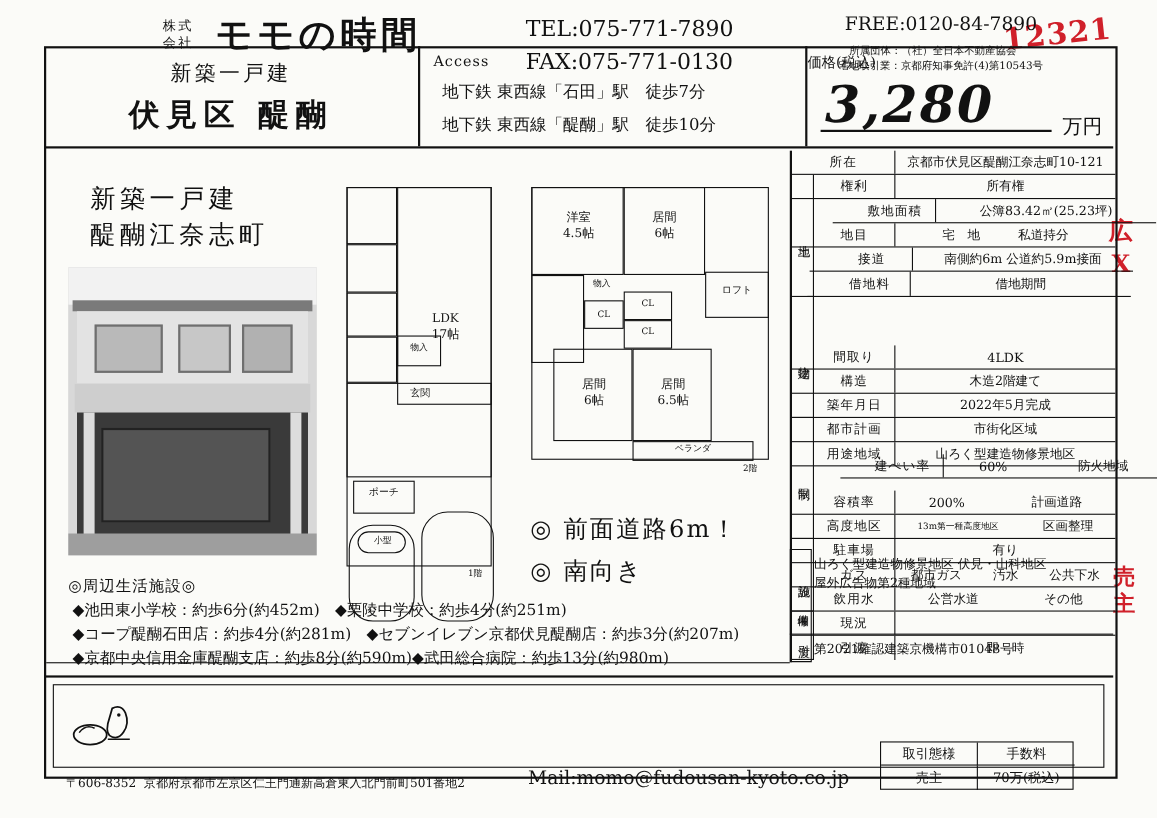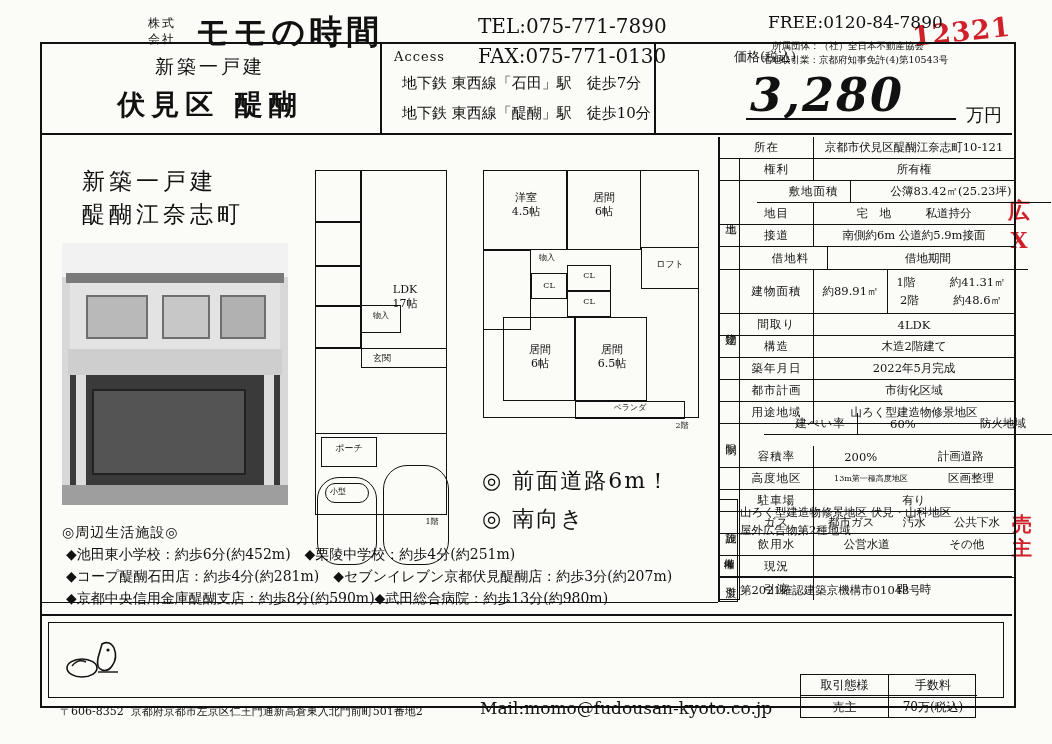--- a/index.html
+++ b/index.html
@@ -25,21 +25,21 @@
   #mark-right2{left:1012px;top:512px;font-size:20px;line-height:1.2;text-align:center;}
 
   
   .frame{
     position:absolute;left:40px;top:42px;width:972px;height:662px;
     border:2px solid #111;
   }
   
   .hdr{position:absolute;left:40px;top:42px;width:972px;height:93px;border-bottom:2px solid #111;box-sizing:border-box;}
   .hdr-c1{position:absolute;left:0;top:0;width:342px;height:91px;border-right:2px solid #111;box-sizing:border-box;}
-  .hdr-c2{position:absolute;left:342px;top:0;width:274px;height:91px;border-right:2px solid #111;box-sizing:border-box;padding-left:23px;}
+  .hdr-c2{position:absolute;left:342px;top:0;width:352px;height:91px;border-right:2px solid #111;box-sizing:border-box;padding-left:23px;}
   .hdr-c3{position:absolute;left:684px;top:0;width:286px;height:91px;box-sizing:border-box;}
   .title-sm{font-family:"DejaVu Serif",serif;font-size:19px;text-align:center;margin-top:12px;letter-spacing:3px;}
   .title-lg{font-family:"DejaVu Serif",serif;font-size:28px;text-align:center;margin-top:6px;letter-spacing:6px;font-weight:bold;}
   .access-lbl{position:absolute;left:12px;top:7px;font-size:13px;font-family:"DejaVu Serif",serif;letter-spacing:1px;}
   .access-l1{position:absolute;left:20px;top:32px;font-size:15px;font-family:"DejaVu Serif",serif;}
   .access-l2{position:absolute;left:20px;top:62px;font-size:15px;font-family:"DejaVu Serif",serif;}
   .price-lbl{position:absolute;left:10px;top:6px;font-size:13px;font-family:"DejaVu Serif",serif;}
   .price-val{position:absolute;left:26px;top:26px;font-size:46px;font-family:"DejaVu Serif",serif;font-weight:bold;font-style:italic;letter-spacing:2px;}
   .price-val::after{content:"";position:absolute;left:-4px;bottom:2px;width:210px;height:2px;background:#111;}
   .price-unit{position:absolute;right:8px;bottom:6px;font-size:18px;font-family:"DejaVu Serif",serif;}
@@ -180,21 +180,21 @@
     <div class="pl" style="left:12px;top:312px;width:60px;height:88px;border-radius:22px;"></div>
     <div class="pl" style="left:78px;top:300px;width:66px;height:100px;border-radius:24px;"></div>
     <div class="pl" style="left:20px;top:318px;width:44px;height:20px;border-radius:10px;"></div>
 
     <div class="plan-txt" style="left:52px;top:118px;width:96px;">
       <span>LDK</span><br><span>17帖</span>
     </div>
     <div class="plan-txt sm" style="left:18px;top:278px;width:52px;">ポーチ</div>
     <div class="plan-txt sm" style="left:60px;top:188px;width:34px;">玄関</div>
     <div class="plan-txt xs" style="left:56px;top:146px;width:40px;">物入</div>
-    <div class="plan-txt xs" style="left:16px;top:322px;width:34px;">小型</div>
+    <div class="plan-txt xs" style="left:26px;top:322px;width:34px;">小型</div>
     <div class="plan-txt xs" style="left:110px;top:352px;width:34px;">1階</div>
 
     <div class="pl" style="left:178px;top:5px;width:216px;height:248px;"></div>
     <div class="pl" style="left:178px;top:5px;width:84px;height:80px;"></div>
     <div class="pl" style="left:262px;top:5px;width:74px;height:80px;"></div>
     <div class="pl" style="left:336px;top:82px;width:58px;height:42px;"></div>
     <div class="pl" style="left:178px;top:85px;width:48px;height:80px;"></div>
     <div class="pl" style="left:226px;top:108px;width:36px;height:26px;"></div>
     <div class="pl" style="left:262px;top:100px;width:44px;height:26px;"></div>
     <div class="pl" style="left:262px;top:126px;width:44px;height:26px;"></div>
@@ -236,38 +236,30 @@
       <div class="rval">所有権</div>
     </div>
     <div class="rrow" style="top:44px;height:22px;margin-left:37px;">
       <div class="rlab">敷地面積</div>
       <div class="rval">公簿83.42㎡(25.23坪)</div>
     </div>
     <div class="rrow" style="top:66px;height:22px;">
       <div class="rlab">地目</div>
       <div class="rval">宅　地　　　私道持分</div>
     </div>
-    <div class="rrow" style="top:88px;height:22px;">
+    <div class="rrow" style="top:88px;height:22px;margin-left:16px;">
       <div class="rlab">接道</div>
       <div class="rval">南側約6m 公道約5.9m接面</div>
     </div>
     <div class="rrow" style="top:110px;height:23px;margin-left:14px;">
       <div class="rlab">借地料</div>
       <div class="rval">借地期間</div>
     </div>
 
     <div class="rcat" style="top:133px;height:110px;border-bottom:1px solid #111;">建物</div>
-    <div class="rrow" style="top:133px;height:44px;">
-      <div class="rlab">建物面積</div>
-      <div class="rval" style="left:94px;width:74px;border-right:1px solid #111;">約89.91㎡</div>
-      <div class="rval multi" style="left:168px;">
-        <span>1階　　　約41.31㎡</span>
-        <span>2階　　　約48.6㎡</span>
-      </div>
-    </div>
     <div class="rrow" style="top:177px;height:22px;">
       <div class="rlab">間取り</div>
       <div class="rval">4LDK</div>
     </div>
     <div class="rrow" style="top:199px;height:22px;">
       <div class="rlab">構造</div>
       <div class="rval">木造2階建て</div>
     </div>
     <div class="rrow" style="top:221px;height:22px;">
       <div class="rlab">築年月日</div>

